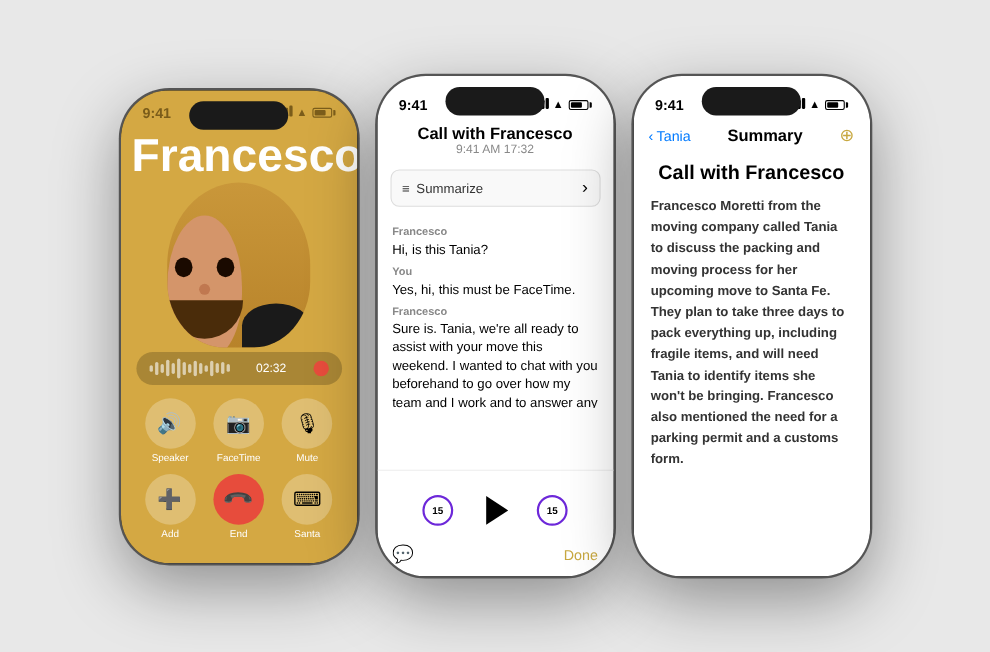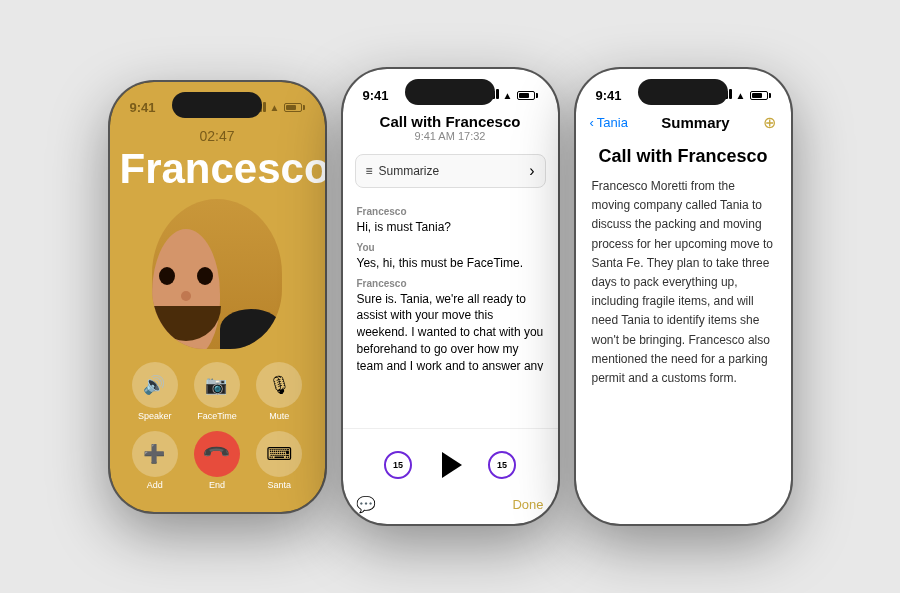--- a/index.html
+++ b/index.html
@@ -403,20 +403,21 @@
       font-size: 18px;
       font-weight: 700;
       color: #000;
       text-align: center;
       margin-bottom: 10px;
     }
     .summary-text {
       font-size: 12px;
       color: #333;
       line-height: 1.6;
+      font-weight: bold;
     }
 
     
     .signal-bars {
       display: inline-flex;
       gap: 1px;
       align-items: flex-end;
     }
     .sig-bar {
       width: 3px;
@@ -476,37 +477,57 @@
               <span>▲</span>
               <span class="battery-icon">
                 <span class="battery-body">
                     <span class="battery-fill"></span>
                   </span>
                 <span class="battery-tip"></span>
               </span>
             </div>
           </div>
 
-          <div class="call-time">02:47</div>
           <div class="caller-name">Francesco</div>
 
           <div class="avatar-area">
             <div class="memoji">
               <div class="memoji-face">
                 <div class="memoji-eyes">
                   <div class="memoji-eye"></div>
                   <div class="memoji-eye"></div>
                 </div>
                 <div class="memoji-nose"></div>
                 <div class="memoji-beard"></div>
               </div>
               <div class="memoji-shirt"></div>
             </div>
           </div>
 
+          <div class="recording-bar">
+            <div class="waveform">
+              <div class="waveform-bar" style="height:6px"></div>
+              <div class="waveform-bar" style="height:12px"></div>
+              <div class="waveform-bar" style="height:8px"></div>
+              <div class="waveform-bar" style="height:15px"></div>
+              <div class="waveform-bar" style="height:10px"></div>
+              <div class="waveform-bar" style="height:18px"></div>
+              <div class="waveform-bar" style="height:12px"></div>
+              <div class="waveform-bar" style="height:8px"></div>
+              <div class="waveform-bar" style="height:14px"></div>
+              <div class="waveform-bar" style="height:10px"></div>
+              <div class="waveform-bar" style="height:6px"></div>
+              <div class="waveform-bar" style="height:14px"></div>
+              <div class="waveform-bar" style="height:9px"></div>
+              <div class="waveform-bar" style="height:11px"></div>
+              <div class="waveform-bar" style="height:7px"></div>
+            </div>
+            <span class="rec-time">02:32</span>
+            <div class="rec-dot"></div>
+          </div>
 
           <div class="call-controls">
             <div class="controls-row">
               <div class="ctrl-btn">
                 <div class="ctrl-circle">🔊</div>
                 <span class="ctrl-label">Speaker</span>
               </div>
               <div class="ctrl-btn">
                 <div class="ctrl-circle">📷</div>
                 <span class="ctrl-label">FaceTime</span>
@@ -571,21 +592,21 @@
           <div class="summarize-btn">
             <div class="summarize-left">
               <span>≡</span>
               <span>Summarize</span>
             </div>
             <span>›</span>
           </div>
 
           <div class="transcript-body">
             <div class="speaker-label">Francesco</div>
-            <div class="speaker-text">Hi, is must Tania?</div>
+            <div class="speaker-text">Hi, is this Tania?</div>
             <div class="speaker-label">You</div>
             <div class="speaker-text">Yes, hi, this must be FaceTime.</div>
             <div class="speaker-label">Francesco</div>
             <div class="speaker-text" style="overflow:hidden; max-height:80px;">Sure is. Tania, we're all ready to assist with your move this weekend. I wanted to chat with you beforehand to go over how my team and I work and to answer any questions you might have before we arrive Saturday</div>
           </div>
 
           <div class="transcript-player">
             <div class="player-controls">
               <div class="player-skip">
                 <span style="font-size:9px; font-weight:700;">15</span>

